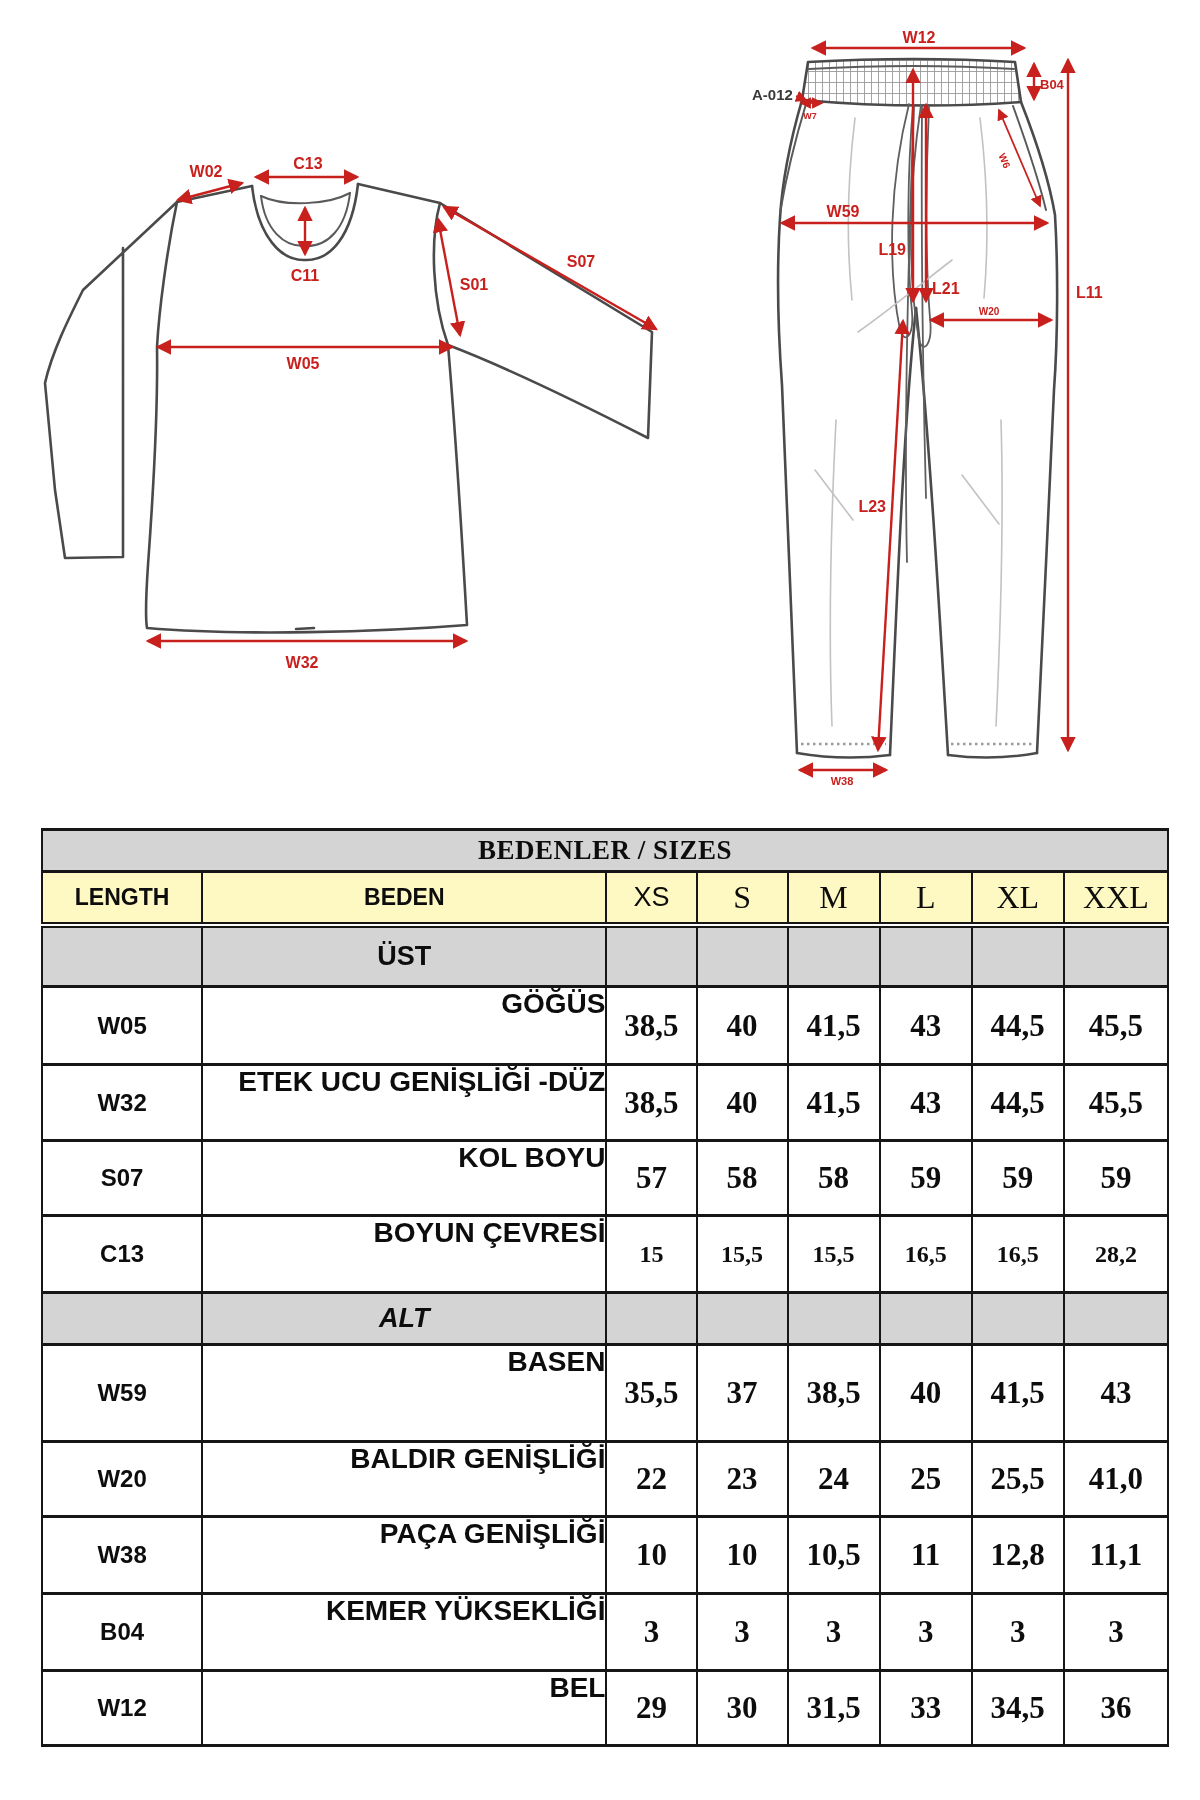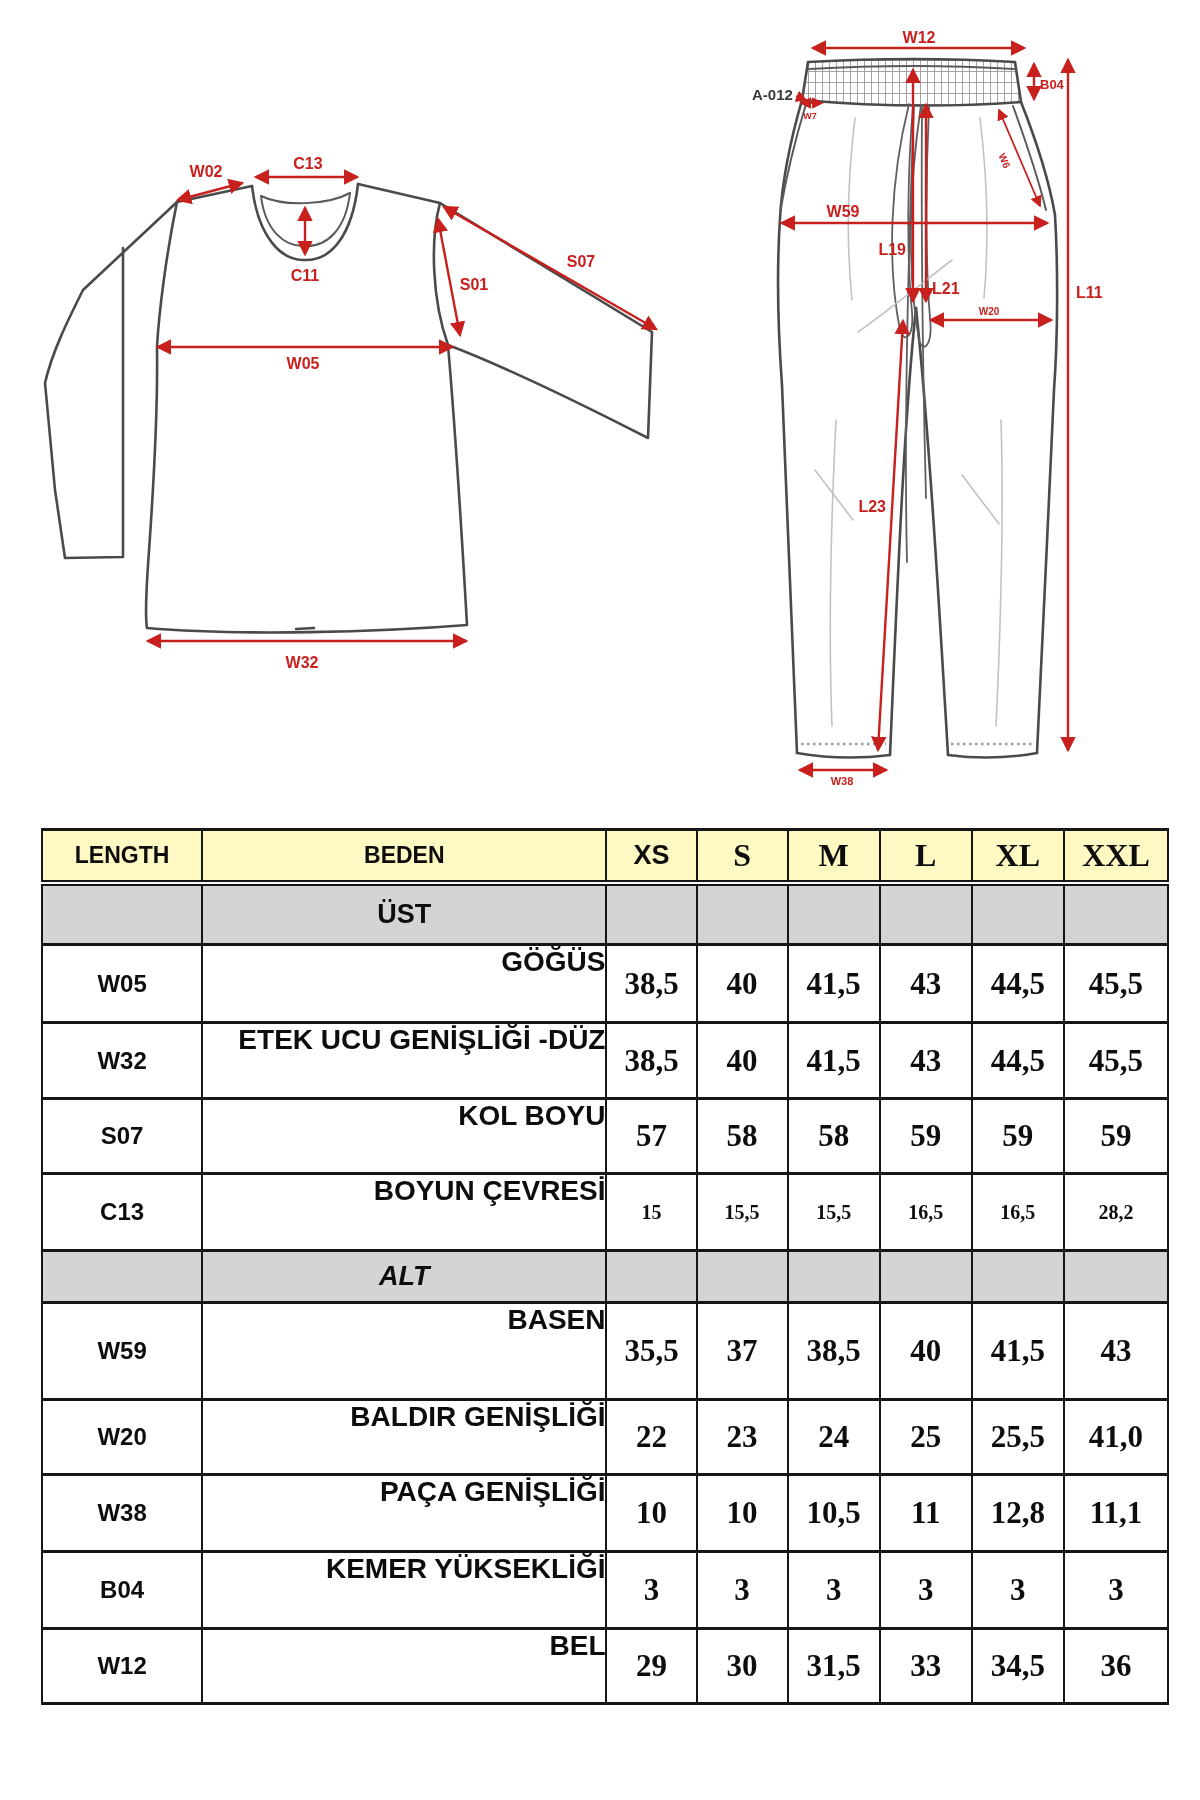--- a/index.html
+++ b/index.html
@@ -34,28 +34,28 @@
     border-left:2px solid #161616;border-right:2px solid #161616;
     border-top:3px solid #161616;border-bottom:3px solid #161616;
     padding:0;overflow:hidden;color:#0d0d0d;
   }
   tr.title-row th{
     background:#d4d4d4;font-family:"Liberation Serif",serif;font-weight:bold;
     font-size:27px;text-align:center;vertical-align:middle;letter-spacing:0.5px;
   }
   tr.head-row th{background:#fef9c3;vertical-align:middle;text-align:center;border-bottom:6px double #161616}
   th.hdr-sans{font-size:23px;font-weight:bold}
-  th.hdr-size{font-family:"Liberation Serif",serif;font-size:32px;font-weight:bold}
+  th.hdr-size{font-family:"Liberation Serif",serif;font-size:32px;font-weight:normal}
   th.hdr-size.xs{font-family:"Liberation Sans",sans-serif;font-size:27px}
   tr.sec td{background:#d4d4d4}
   td.sec-label{font-size:27px;font-weight:bold;text-align:center;vertical-align:middle}
   td.code{font-size:24px;font-weight:bold;text-align:center;vertical-align:middle}
   td.nm{font-size:28px;font-weight:bold;text-align:right;vertical-align:top;padding:1px 0 0 6px;white-space:nowrap}
   td.val{font-family:"Liberation Serif",serif;font-size:31px;font-weight:bold;text-align:center;vertical-align:middle;padding-top:6px}
-  tr.small td.val{font-size:20px}
+  tr.small td.val{font-size:24px}
 </style>
 </head>
 <body>
 
 <div class="page">
 
   <svg class="diagrams" width="1200" height="812" viewBox="0 0 1200 812" xmlns="http://www.w3.org/2000/svg">
     <defs>
       <marker id="ra" viewBox="0 0 10 10" refX="8.5" refY="5" markerWidth="6.5" markerHeight="6.5" orient="auto-start-reverse">
           <path d="M0,0 L10,5 L0,10 z" fill="#c8201d"></path>
@@ -162,20 +162,23 @@
         <col style="width:160px">
           <col style="width:404px">
         <col style="width:90px">
           <col style="width:91px">
           <col style="width:92px">
         <col style="width:92px">
           <col style="width:92px">
           <col style="width:104px">
       </colgroup>
       <thead>
+        <tr class="title-row" style="height:42px">
+          <th colspan="8">BEDENLER / SIZES</th>
+        </tr>
         <tr class="head-row" style="height:53px">
           <th class="hdr-sans">LENGTH</th>
           <th class="hdr-sans">BEDEN</th>
           <th class="hdr-size xs">XS</th>
           <th class="hdr-size">S</th>
           <th class="hdr-size">M</th>
           <th class="hdr-size">L</th>
           <th class="hdr-size">XL</th>
           <th class="hdr-size">XXL</th>
         </tr>

